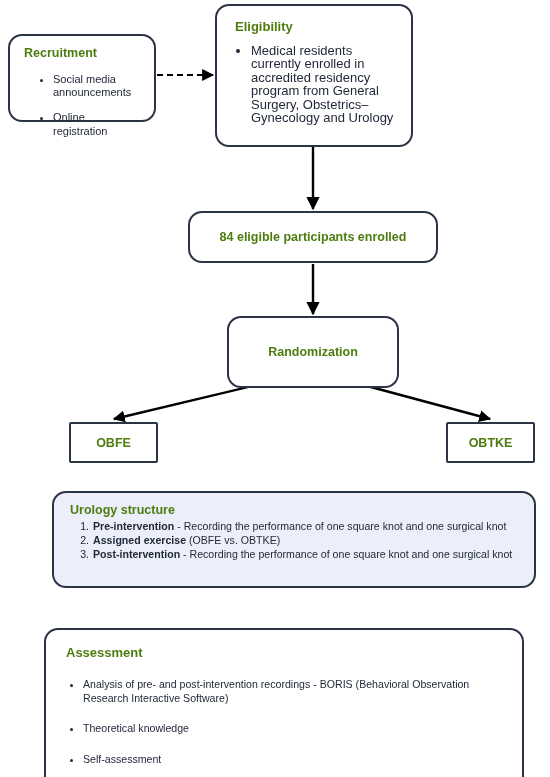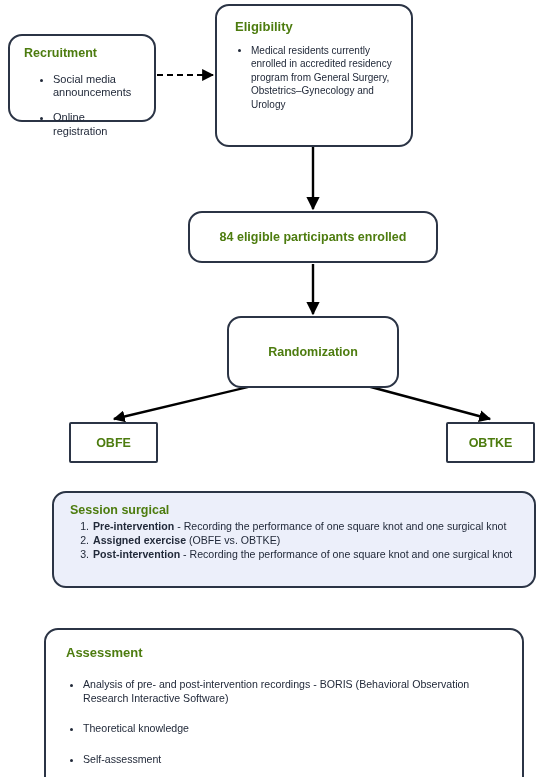--- a/index.html
+++ b/index.html
@@ -61,21 +61,21 @@
     padding: 13px 10px 6px 18px;
   }
   #eligibility .node-title {
     font-size: 13px;
     line-height: 16px;
     margin: 0 0 9px 0;
   }
   #eligibility ul {
     margin: 0;
     padding-left: 16px;
-    font-size: 10px;
+    font-size: 13px;
     line-height: 13.4px;
   }
 
   
   #enrolled {
     left: 188px;
     top: 211px;
     width: 250px;
     height: 52px;
     border-radius: 14px;
@@ -224,21 +224,21 @@
 
   <div class="node arm" id="arm-obfe">
     <div class="node-title">OBFE</div>
   </div>
 
   <div class="node arm" id="arm-obtke">
     <div class="node-title">OBTKE</div>
   </div>
 
   <div class="node" id="session">
-    <div class="node-title">Session surgical</div>
+    <div class="node-title">Urology structure</div>
     <ol>
       <li>
         <b>Pre-intervention</b><span> - Recording the performance of one square knot and one surgical knot</span>
       </li>
       <li>
         <b>Assigned exercise</b><span> (OBFE vs. OBTKE)</span>
       </li>
       <li>
         <b>Post-intervention</b><span> - Recording the performance of one square knot and one surgical knot</span>
       </li>

